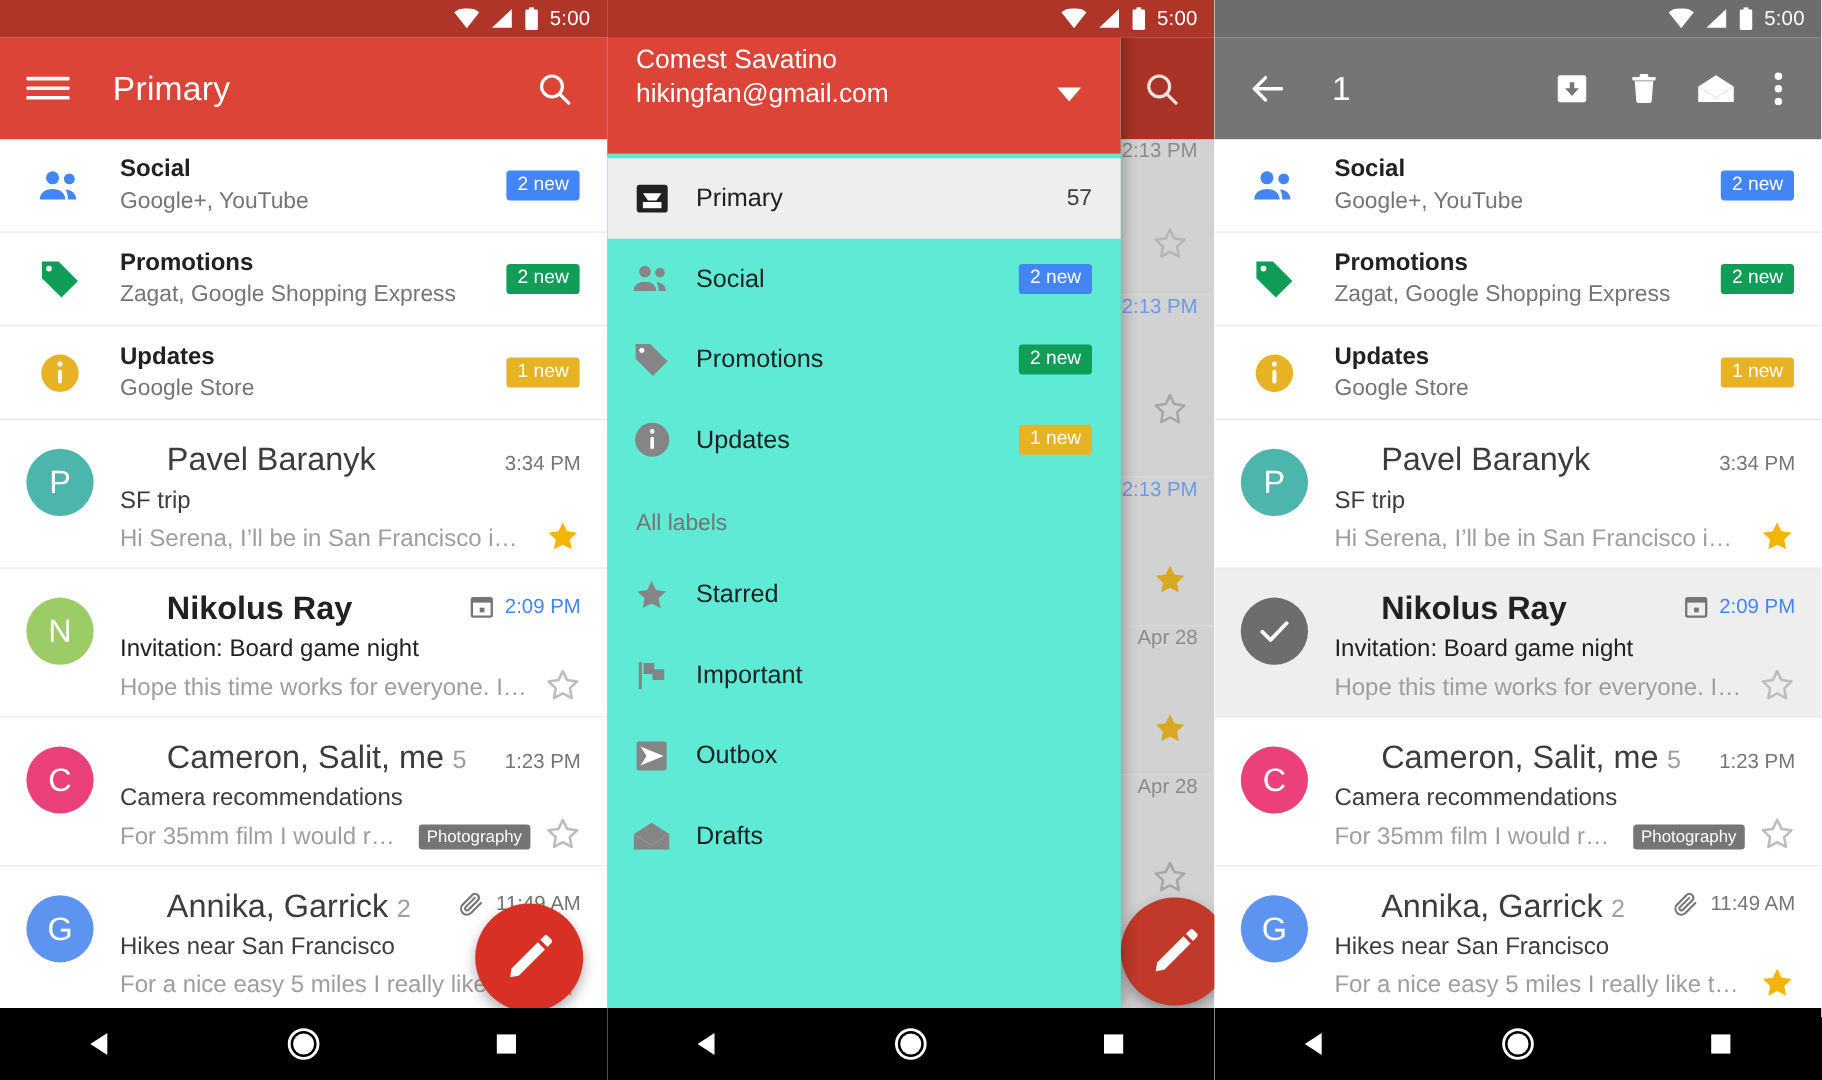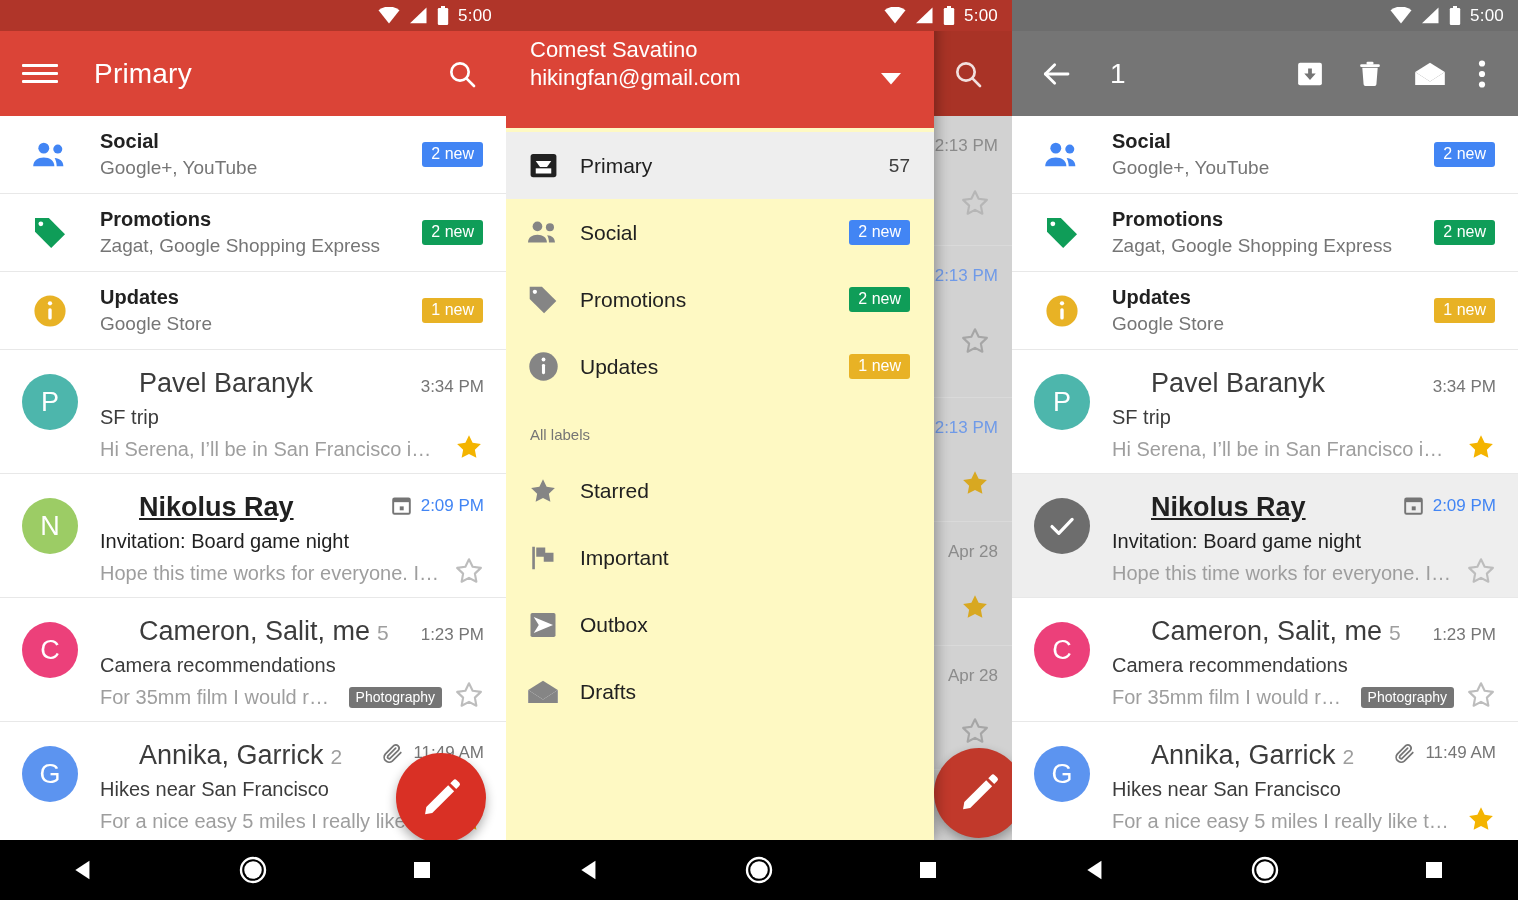--- a/index.html
+++ b/index.html
@@ -78,21 +78,21 @@
   .mail-row.selected { background: #eeeeee; }
   .avatar {
     width: 56px; height: 56px; border-radius: 50%; margin-left: 22px; margin-top: 10px;
     color: #fff; font-size: 27px; display: flex; align-items: center; justify-content: center;
     flex: none; font-weight: 400;
   }
   .avatar.checked { background: #6d6d6d !important; }
   .mail-body { flex: 1; min-width: 0; margin-left: 22px; margin-right: 14px; position: relative; }
   .mail-line1 { display: flex; align-items: baseline; }
   .mail-sender { font-size: 27px; color: #3c3c3c; line-height: 1.45; margin-left: 39px; }
-  .mail-sender.unread { font-weight: bold; color: #212121; text-decoration: underline; }
+  .mail-sender.unread { font-weight: bold; color: #212121; }
   .mail-count { font-size: 21px; color: #9e9e9e; margin-left: 7px; }
   .mail-meta { margin-left: auto; display: flex; align-items: center; gap: 9px; padding-right: 8px; }
   .mail-time { font-size: 17px; color: #757575; white-space: nowrap; }
   .mail-time.blue { color: #4285f4; }
   .mail-subject { font-size: 20px; color: #3c3c3c; line-height: 1.45; }
   .mail-subject.unread { font-weight: normal; color: #212121; }
   .mail-line3 { display: flex; align-items: center; }
   .mail-snippet {
     font-size: 20px; color: #9e9e9e; line-height: 1.45;
     white-space: nowrap; overflow: hidden; text-overflow: ellipsis;
@@ -112,21 +112,21 @@
   }
 
   
   .navbar {
     position: absolute; left: 0; right: 0; bottom: 0; height: 60px; background: #000;
     display: flex; align-items: center; justify-content: space-around; z-index: 70;
   }
   .navbar .nb { width: 60px; height: 60px; display: flex; align-items: center; justify-content: center; cursor: pointer; }
   .drawer {
     position: absolute; top: 0; left: 0; width: 428px; bottom: 60px;
-    background: #fef9c3; z-index: 50; box-shadow: 3px 0 12px rgba(0,0,0,.30);
+    background: #5eead4; z-index: 50; box-shadow: 3px 0 12px rgba(0,0,0,.30);
     display: flex; flex-direction: column; overflow: hidden;
   }
   .drawer-header {
     background: #db4437; height: 128px; flex: none; position: relative;
     display: flex; flex-direction: column; justify-content: center; padding-left: 24px;
   }
   .dh-name { color: #fff; font-size: 22px; line-height: 1.28; }
   .dh-email { color: #fff; font-size: 22px; line-height: 1.28; }
   .dh-caret { position: absolute; right: 32px; top: 72px; }
   .drawer-list { flex: 1; overflow: hidden; padding-top: 4px; }
@@ -135,31 +135,31 @@
   }
   .d-item.active { background: #eeeeee; }
   .d-icon { width: 74px; display: flex; align-items: center; justify-content: center; flex: none; }
   .d-label { font-size: 21px; color: #212121; }
   .d-right { margin-left: auto; margin-right: 24px; font-size: 19px; color: #3c3c3c; }
   .d-badge {
     margin-left: auto; margin-right: 24px; font-size: 16px; color: #fff;
     padding: 4px 9px 5px; border-radius: 3px; line-height: 1;
   }
   .d-section {
-    font-size: 15px; color: #757575; padding: 26px 0 14px 24px;
+    font-size: 19px; color: #757575; padding: 26px 0 14px 24px;
   }
 
   
   .dimlist { position: absolute; inset: 0; }
   .dim-row {
     position: absolute; left: 0; right: 0; border-bottom: 1px solid #dadada;
     display: flex; align-items: flex-start; justify-content: flex-end;
     padding-right: 14px;
   }
-  .dim-time { font-size: 17px; color: #8b8b8b; margin-top: 20px; white-space: nowrap; }
+  .dim-time { font-size: 17px; color: #8b8b8b; margin-top: 0; white-space: nowrap; }
   .dim-time.blue { color: #6f9ae8; }
   .dim-star { position: absolute; right: 22px; }
 </style>
 </head>
 <body>
 
 <div class="stage">
 
   <div class="panel panel-a">
 

